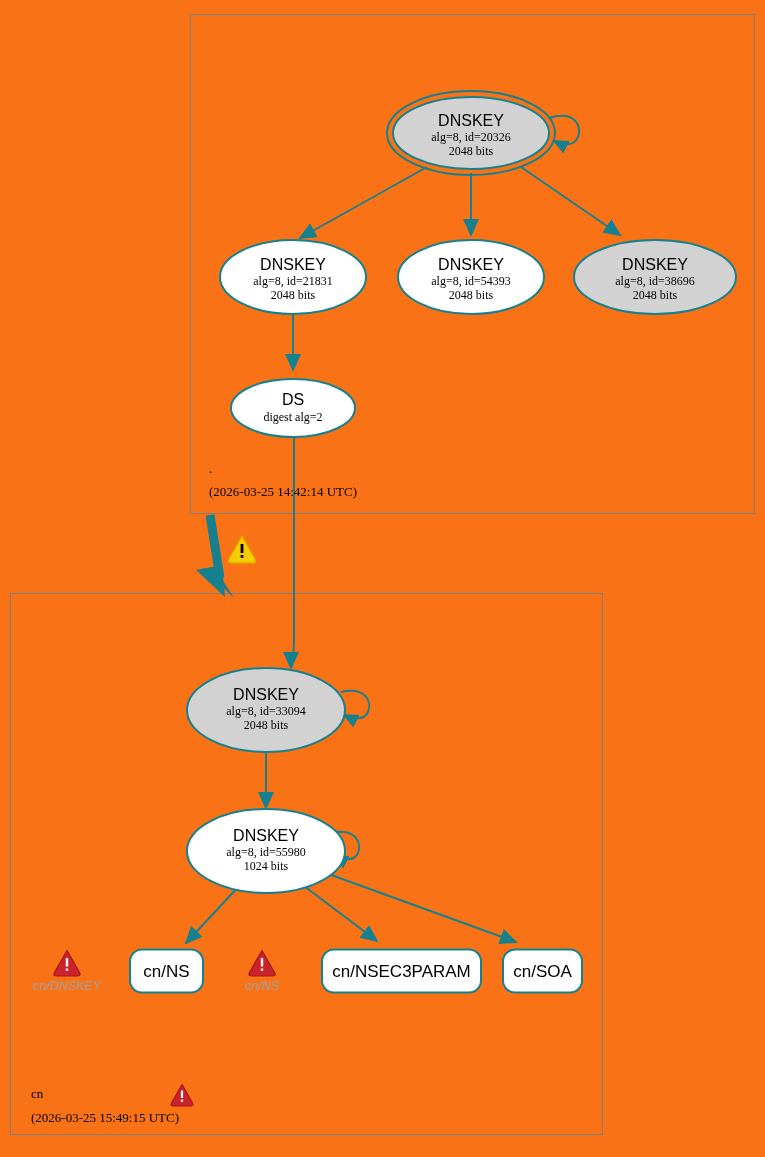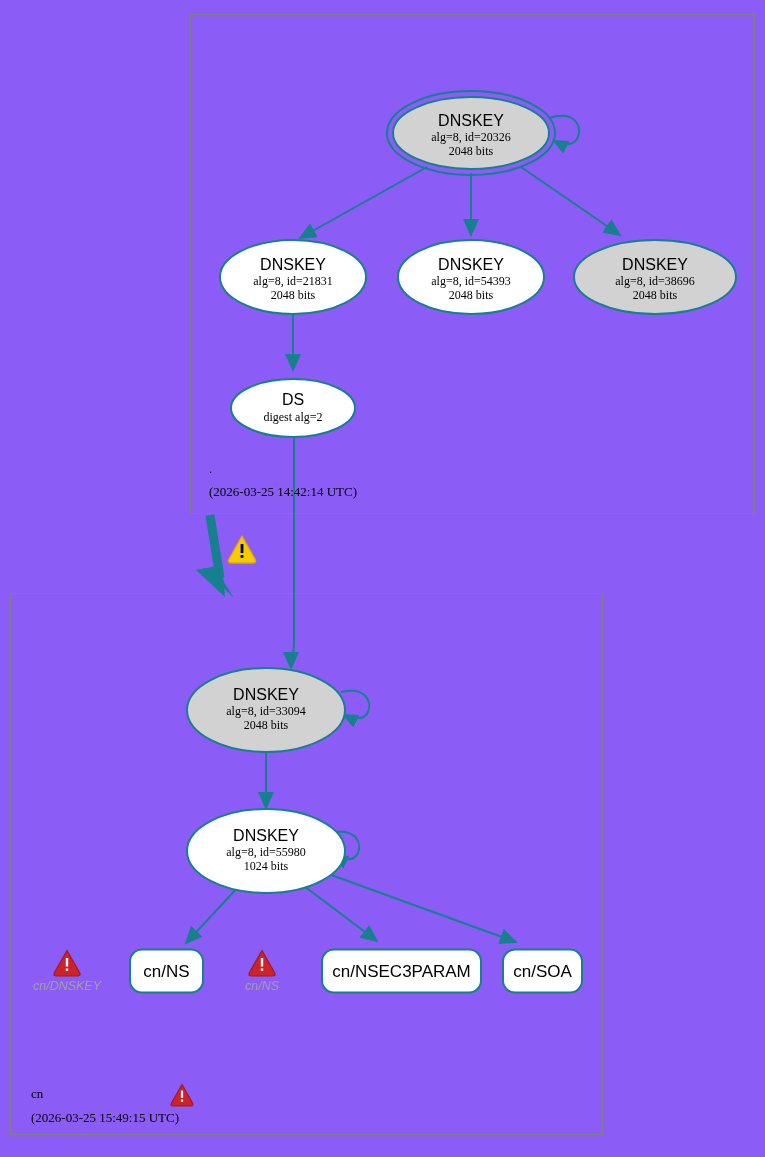--- a/index.html
+++ b/index.html
@@ -8,21 +8,21 @@
     padding: 0;
     background: #ffffff;
   }
   body {
     font-family: "Liberation Sans", sans-serif;
   }
   #canvas {
     position: relative;
     width: 765px;
     height: 1157px;
-    background: #8b5cf6;
+    background: #f97316;
     overflow: hidden;
   }
   svg.layer {
     position: absolute;
     left: 0;
     top: 0;
     width: 765px;
     height: 1157px;
   }
   .node-label-serif {

